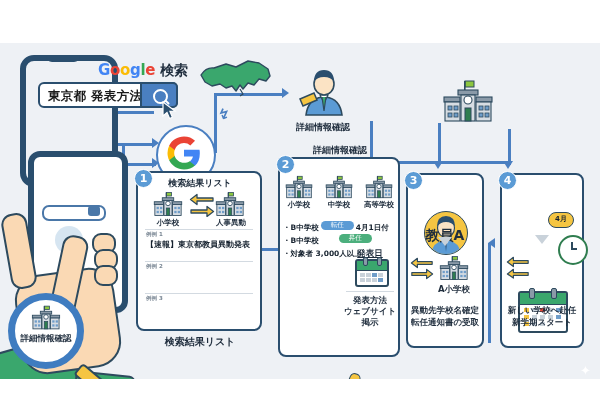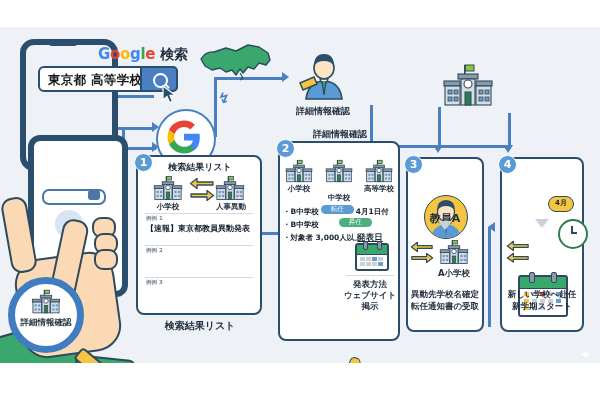--- a/index.html
+++ b/index.html
@@ -1,18 +1,18 @@
 <!DOCTYPE html>
 <html><head>
 <meta charset="utf-8">
 <style>
   html,body{margin:0;padding:0;background:#ffffff;}
   body{width:600px;height:400px;overflow:hidden;font-family:"DejaVu Sans","Liberation Sans",sans-serif;}
   #stage{position:relative;width:600px;height:400px;background:#ffffff;}
-  #canvas{position:absolute;left:0;top:27px;width:600px;height:336px;background:#eef1f5;overflow:hidden;}
+  #canvas{position:absolute;left:0;top:43px;width:600px;height:336px;background:#eef1f5;overflow:hidden;}
 
   .abs{position:absolute;}
 
   
   .phone-top{left:20px;top:12px;width:86px;height:120px;border:6px solid #2a4e6e;border-radius:14px;background:#eef1f5;}
   .phone-notch{left:46px;top:12px;width:34px;height:7px;background:#2a4e6e;border-radius:0 0 6px 6px;}
   .phone-low{left:28px;top:108px;width:88px;height:150px;border:6px solid #2a4e6e;border-radius:12px;background:#fff;}
   .phone-low-screen{left:36px;top:118px;width:72px;height:118px;background:#fff;}
   .mini-search{left:42px;top:162px;width:60px;height:12px;border:2px solid #4a77a8;border-radius:7px;background:#fff;}
   .mini-search-btn{left:88px;top:163px;width:12px;height:10px;background:#4a77a8;border-radius:3px;}
@@ -127,21 +127,21 @@
     <div class="abs arrowhead" style="left:488px;top:195px;border-width:5px 7px 5px 0;border-color:transparent #4a7fc1 transparent transparent;"></div>
 
     <div class="abs phone-top"></div>
     <div class="abs phone-notch"></div>
 
     <div class="abs glogo">
       <span class="g-b">G</span><span class="g-r">o</span><span class="g-y">o</span><span class="g-b">g</span><span class="g-g">l</span><span class="g-r">e</span><span class="kw">検索</span>
     </div>
 
     <div class="abs searchbar">
-      <div class="q">東京都 高等学校</div>
+      <div class="q">東京都 発表方法</div>
     </div>
     <div class="abs searchbtn">
       <span class="mag"></span>
     </div>
     <div class="abs cursor">
       <svg width="16" height="20" viewBox="0 0 16 20">
           <path d="M1 1 L1 15 L5 11.5 L7.6 17.5 L10.4 16.2 L7.9 10.4 L13 10 Z" fill="#2a4e6e" stroke="#fff" stroke-width="1.2"></path>
         </svg>
     </div>
 
@@ -335,21 +335,21 @@
             <rect x="14" y="27" width="4" height="4" fill="#6f9dc9"></rect>
         <rect x="8" y="34" width="4" height="4" fill="#6f9dc9"></rect>
             <rect x="14" y="34" width="4" height="4" fill="#6f9dc9"></rect>
         <rect x="39" y="27" width="4" height="4" fill="#6f9dc9"></rect>
             <rect x="45" y="27" width="4" height="4" fill="#6f9dc9"></rect>
         <rect x="39" y="34" width="4" height="4" fill="#6f9dc9"></rect>
             <rect x="45" y="34" width="4" height="4" fill="#6f9dc9"></rect>
       </g>
         </svg>
     </div>
-    <div class="abs lbl" style="left:319px;top:157px;width:40px;margin-top:9px;">中学校</div>
+    <div class="abs lbl" style="left:319px;top:157px;width:40px;">中学校</div>
 
     <div class="abs" style="left:364px;top:132px;width:30px;height:24px;">
       <svg width="30" height="24" viewBox="0 0 56 44">
           <g>
         <rect x="25" y="2" width="9" height="6" fill="#8cc63f" stroke="#2d4a5e" stroke-width="1.4"></rect>
         <rect x="24" y="2" width="2" height="10" fill="#2d4a5e"></rect>
         <rect x="18" y="11" width="20" height="5" fill="#8a9aa8" stroke="#2d4a5e" stroke-width="1.5"></rect>
         <rect x="21" y="16" width="14" height="26" fill="#d7dde3" stroke="#2d4a5e" stroke-width="1.5"></rect>
         <rect x="4" y="18" width="16" height="5" fill="#8a9aa8" stroke="#2d4a5e" stroke-width="1.5"></rect>
         <rect x="36" y="18" width="16" height="5" fill="#8a9aa8" stroke="#2d4a5e" stroke-width="1.5"></rect>
@@ -433,21 +433,21 @@
 
     <div class="abs avatar" style="left:424px;top:140px;width:42px;height:42px;background:#f5c542;border:1.5px solid #2d4a5e;">
       <svg width="42" height="42" viewBox="0 0 42 42">
         <path d="M6 42 q2-12 13-14 h4 q11 2 13 14z" fill="#5b9bd5"></path>
         <path d="M18 27 l3 7 l3-7z" fill="#fff"></path>
         <path d="M20 29 l1 11 l1-11" fill="#2a4e6e"></path>
         <ellipse cx="21" cy="16" rx="8.5" ry="9.5" fill="#fbe3c4" stroke="#2d4a5e" stroke-width="1.2"></ellipse>
         <path d="M12 15 q0-11 9-11 q9 0 9 11 q-3-5-9-5 q-6 0-9 5z" fill="#2a4e6e"></path>
       </svg>
     </div>
-    <div class="abs lbl" style="left:414px;top:184px;width:62px;font-size:11px;">教員A</div>
+    <div class="abs lbl" style="left:414px;top:184px;width:62px;font-size:14px;">教員A</div>
 
     <div class="abs" style="left:438px;top:194px;width:0;height:0;border-style:solid;border-width:9px 7px 0 7px;border-color:#c9d2da transparent transparent transparent;"></div>
 
     <div class="abs" style="left:410px;top:213px;width:24px;height:24px;">
       <svg width="24" height="24" viewBox="0 0 26 24">
         <path d="M24 5 H8 L8 1.5 L1.5 6.5 L8 11.5 L8 8 H24 Z" fill="#f5c542" stroke="#2d4a5e" stroke-width="1.3" stroke-linejoin="round"></path>
         <path d="M2 17 H18 L18 13.5 L24.5 18.5 L18 23.5 L18 20 H2 Z" fill="#f5c542" stroke="#2d4a5e" stroke-width="1.3" stroke-linejoin="round"></path>
       </svg>
     </div>
     <div class="abs" style="left:438px;top:212px;width:32px;height:26px;">

